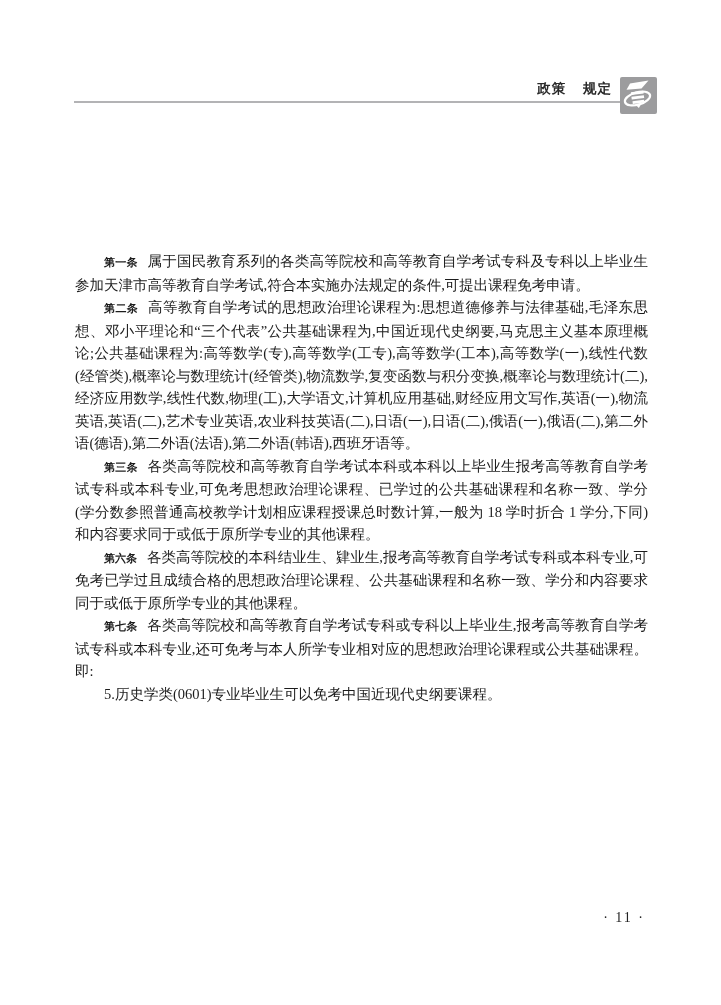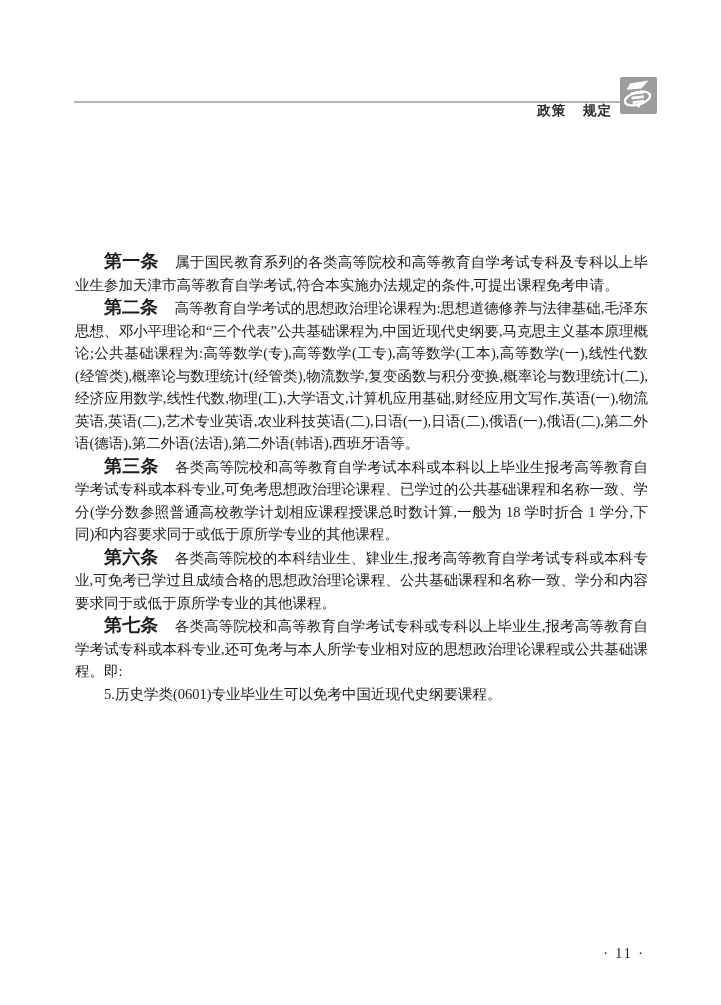--- a/index.html
+++ b/index.html
@@ -8,21 +8,21 @@
   .page {
     position:relative;
     width:721px; height:1005px;
     margin:0 auto;
     background:#ffffff;
     color:#1c1c1c;
     overflow:hidden;
   }
   .header-labels {
     position:absolute;
-    top:102px; right:109px;
+    top:80px; right:109px;
     font-family:"Liberation Sans","DejaVu Sans",sans-serif;
     font-weight:bold;
     font-size:13.5px;
     color:#2a2a2a;
     letter-spacing:1px;
     white-space:nowrap;
   }
   .header-labels .sec + .sec { margin-left:12px; }
   .logo {
     position:absolute;
@@ -52,30 +52,29 @@
     font-size:14.5px;
     line-height:22.5px;
     text-align:justify;
     color:#1c1c1c;
   }
   .para { text-indent:2em; }
   .para-label {
     font-weight:bold;
     margin-right:0.9em;
     font-family:"Liberation Sans","DejaVu Sans",sans-serif;
-    font-size:18px;
+    font-size:11px;
   }
   .page-number {
     position:absolute;
     top:910px; left:0; right:76px;
     text-align:right;
     font-size:14px;
     color:#222;
     letter-spacing:2px;
-    margin-top:36px;
   }
 </style>
 </head>
 <body>
 
 <div class="page">
 
   <div class="header-labels">
     <span class="sec">政策</span>
     <span class="sec">规定</span>

